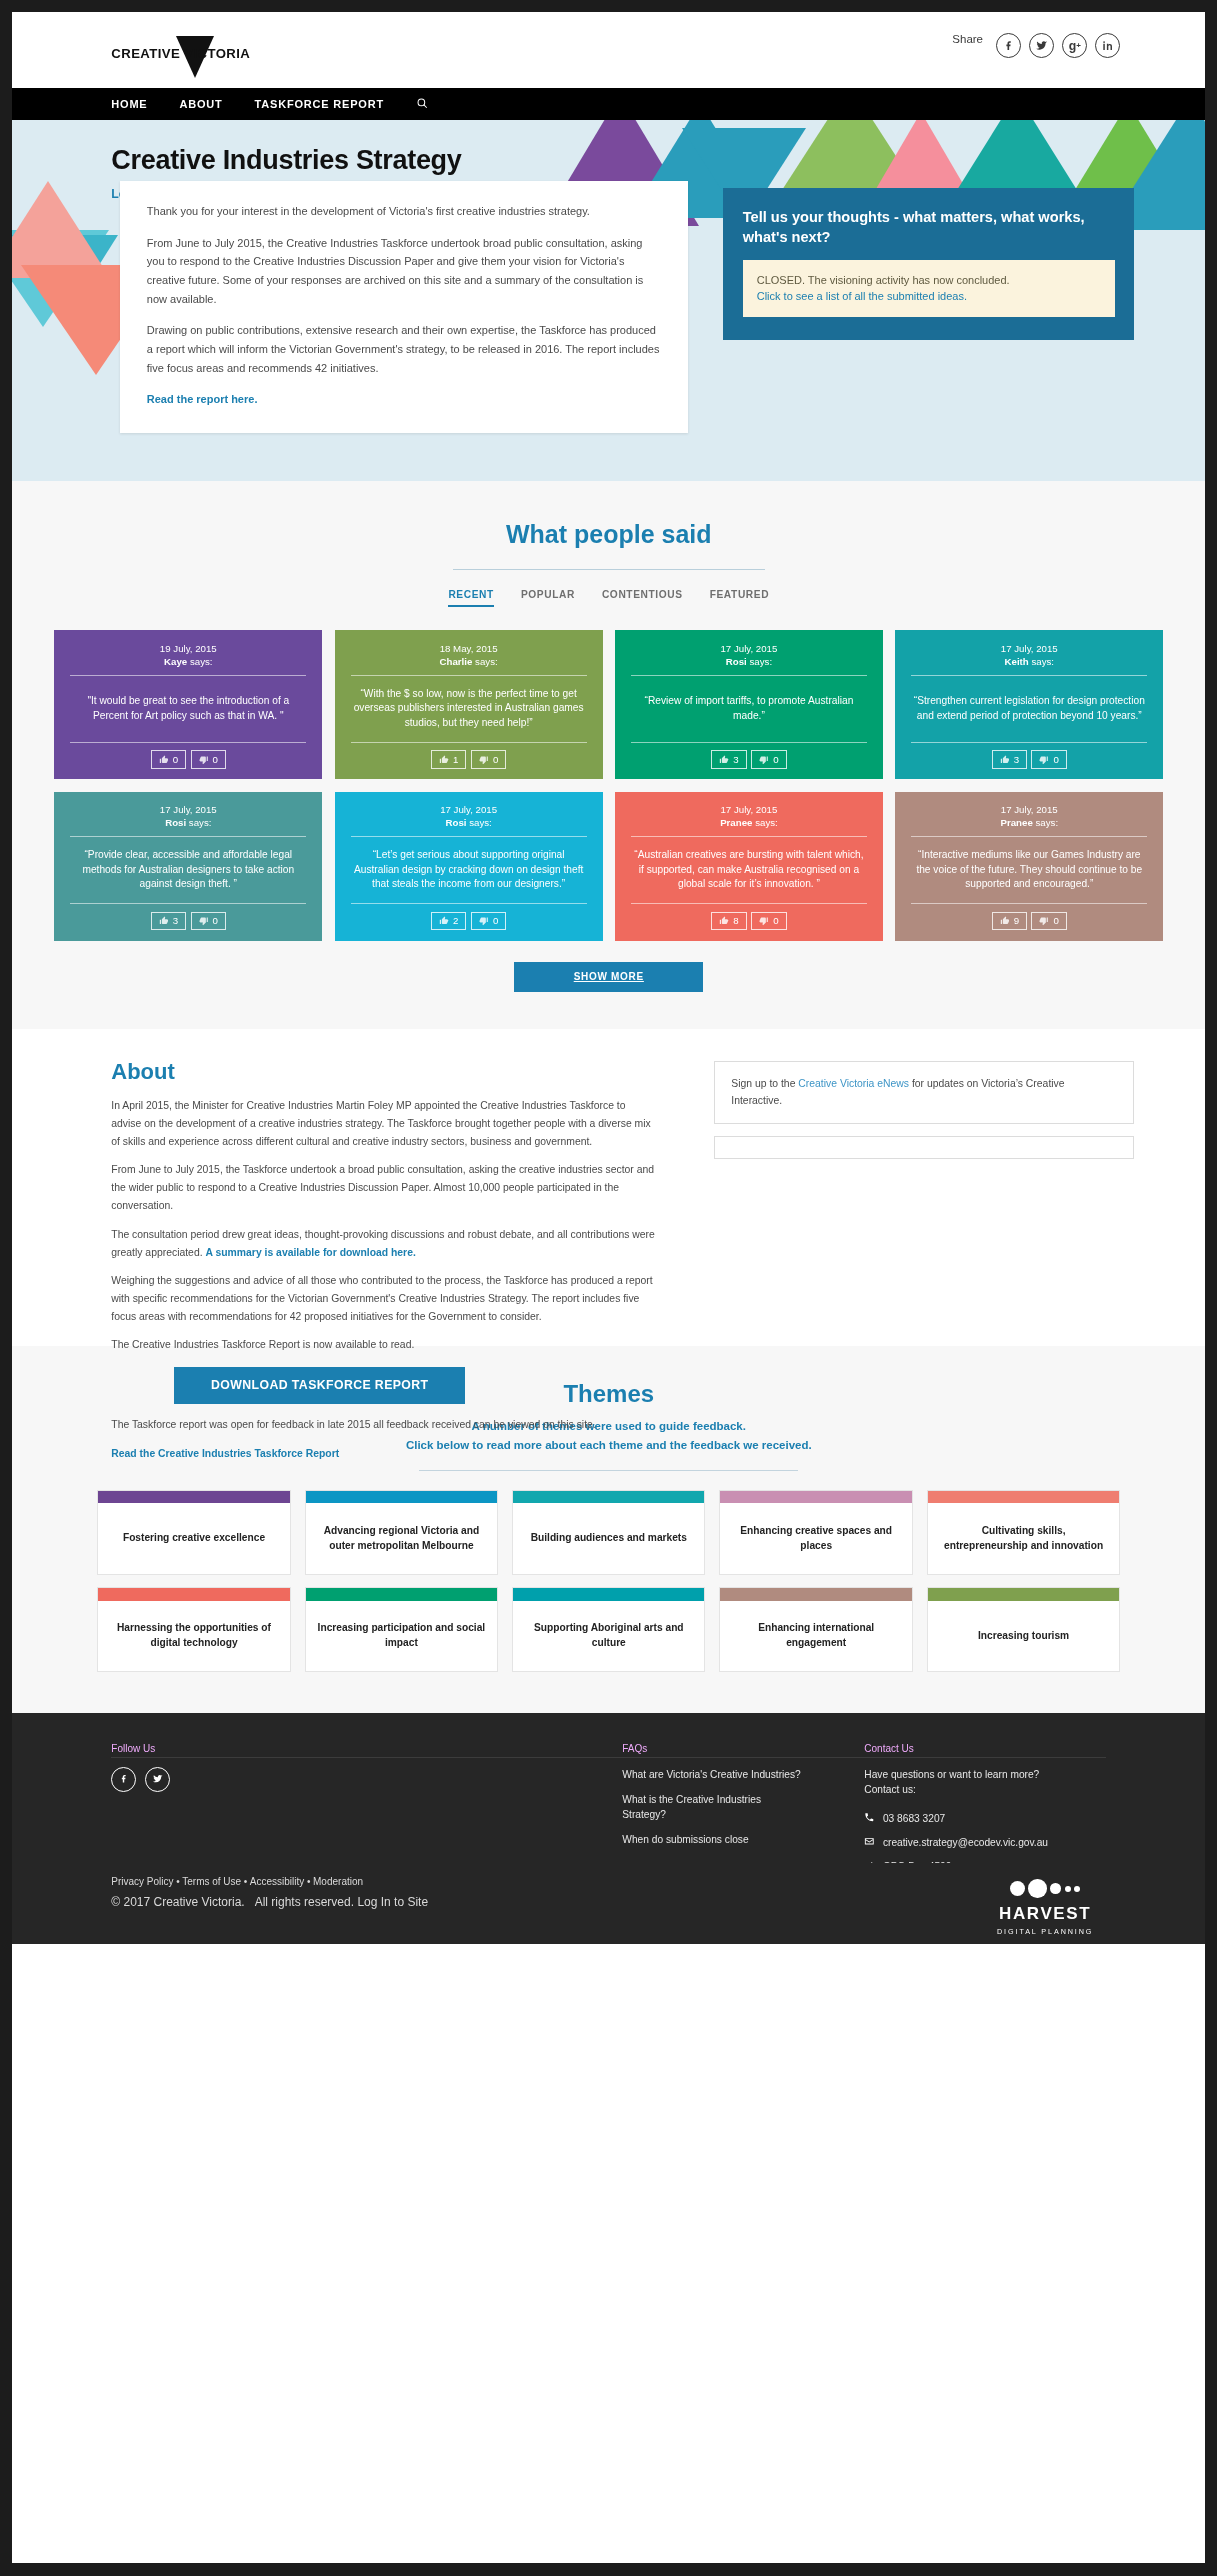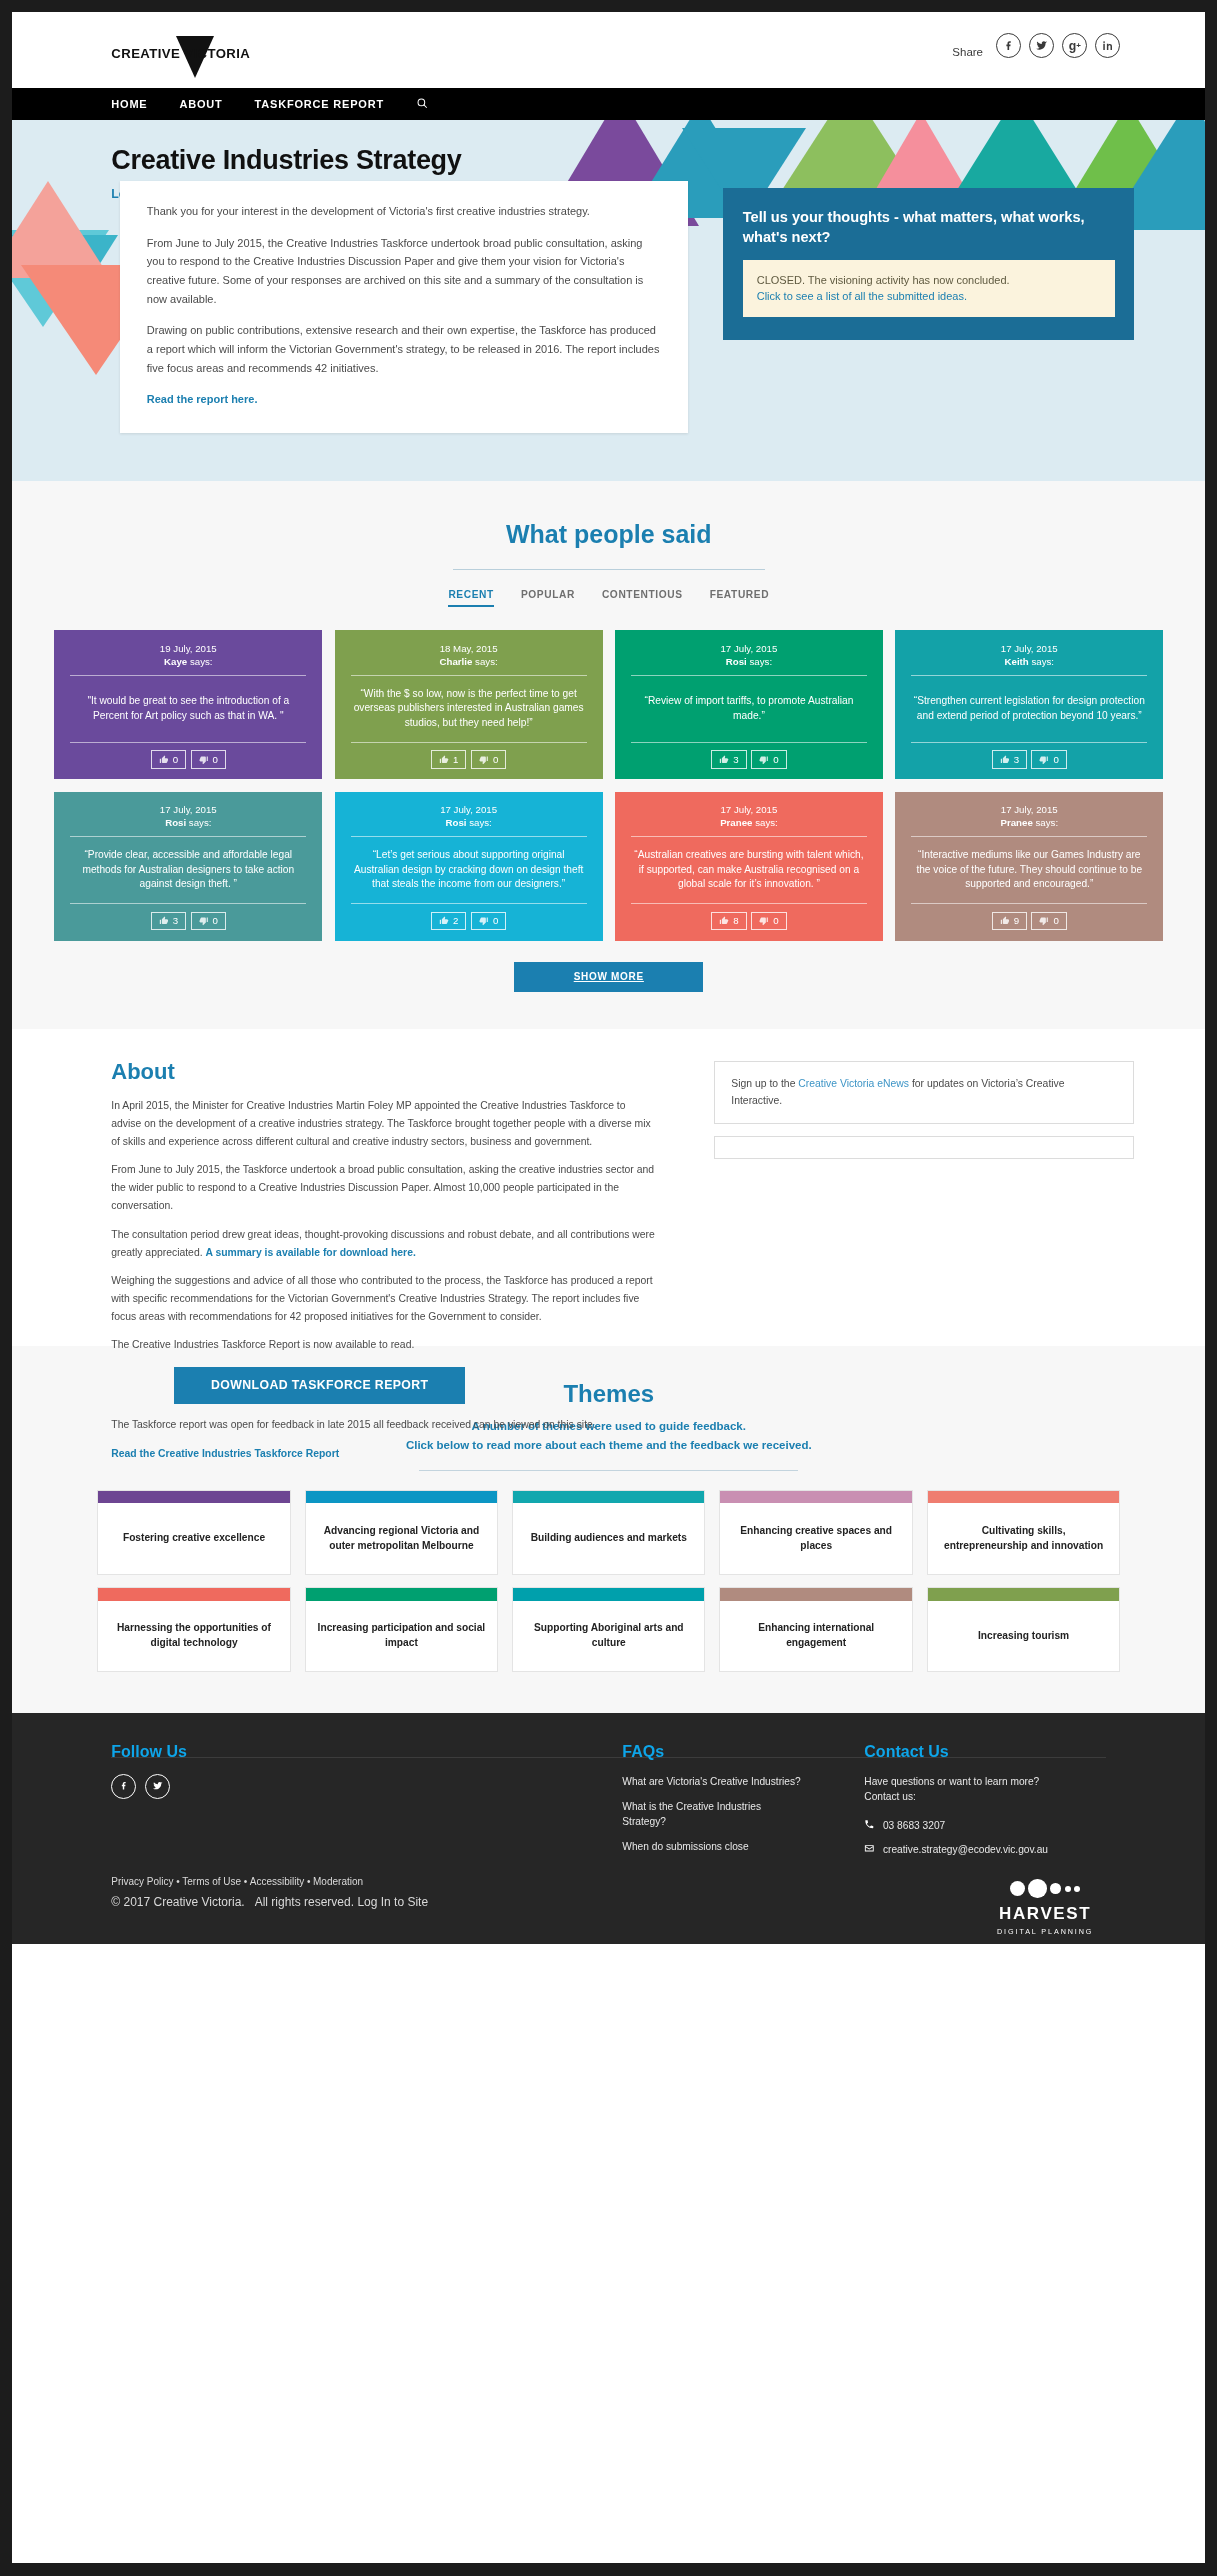--- a/index.html
+++ b/index.html
@@ -9,21 +9,21 @@
     font-family: "Liberation Sans", sans-serif;
     color: #333; overflow: hidden;
   }
   .frame { position: absolute; left: 12.3px; top: 12.3px; width: 1193px; height: 2551px; background: #fff; overflow: hidden; }
 
   
   .topbar { height: 76px; background: #fff; position: relative; }
   .logo { position: absolute; left: 99px; top: 25px; width: 168px; height: 32px; }
   .logo-text { position: absolute; left: 0; top: 8.8px; font-size: 13.2px; font-weight: 700; letter-spacing: 0.4px; color: #111; font-family: "Liberation Sans", sans-serif; }
   .logo-tri { position: absolute; left: 65px; top: -1.8px; width: 0; height: 0; border-left: 19.4px solid transparent; border-right: 19.4px solid transparent; border-top: 42px solid #111; }
-  .share-wrap { position: absolute; right: 85px; top: 21px; display: flex; align-items: flex-end; gap: 8px; }
+  .share-wrap { position: absolute; right: 85px; top: 21px; display: flex; align-items: flex-start; gap: 8px; }
   .share-label { font-size: 11.5px; color: #3a3a3a; margin-right: 5.3px; }
   .soc { width: 25px; height: 25px; border-radius: 50%; border: 1.8px solid #3a3a3a; display: flex; align-items: center; justify-content: center; color: #3a3a3a; font-size: 12.3px; font-weight: 700; }
   .soc svg { width: 13.2px; height: 13.2px; fill: #3a3a3a; }
 
   
   .nav { height: 32px; background: #000; display: flex; align-items: center; padding-left: 99px; gap: 32px; }
   .nav a { color: #fff; font-size: 11px; font-weight: 700; letter-spacing: 0.8px; text-decoration: none; }
   .nav .searchicon svg { width: 12.3px; height: 12.3px; stroke: #fff; fill: none; stroke-width: 2; }
 
   
@@ -87,21 +87,21 @@
   .themes .t-sub { text-align: center; font-size: 11.5px; font-weight: 700; color: #1b7fb0; line-height: 1.7; margin-top: 8.8px; }
   .t-rule { width: 379px; height: 0.9px; background: #c3d4de; margin: 14px auto 0; }
   .tgrid { width: 1023px; margin: 19.4px auto 0; display: grid; grid-template-columns: repeat(5, 1fr); gap: 12.3px 14px; }
   .tcard { background: #fff; border: 0.9px solid #e4e4e4; min-height: 85px; display: flex; flex-direction: column; }
   .tbar { height: 12.3px; }
   .tlabel { flex: 1; display: flex; align-items: center; justify-content: center; text-align: center; font-size: 10.2px; font-weight: 700; color: #222; line-height: 1.45; padding: 8.8px 10.6px; }
 
   
   .footer { background: #262626; padding: 30px 0 23px; position: relative; min-height: 150px; }
   .f-col { position: absolute; }
-  .f-col h4 { color: #0ea5e9; font-size: 16px; font-weight: 700; margin-bottom: 12.3px; }
+  .f-col h4 { color: #f0abfc; font-size: 10px; font-weight: 400; margin-bottom: 12.3px; }
   .f-social { display: flex; gap: 8.8px; }
   .fsoc { width: 25px; height: 25px; border-radius: 50%; border: 1.3px solid #fff; display: flex; align-items: center; justify-content: center; }
   .fsoc svg { width: 11.5px; height: 11.5px; fill: #fff; }
   .f-link { color: #e8e8e8; font-size: 10.2px; line-height: 1.5; margin-bottom: 9.7px; max-width: 185px; }
   .f-txt { color: #e8e8e8; font-size: 10.2px; line-height: 1.55; margin-bottom: 12.3px; max-width: 190px; }
   .f-ci { display: flex; gap: 8px; align-items: flex-start; color: #e8e8e8; font-size: 10.2px; line-height: 1.5; margin-bottom: 8.8px; }
   .f-ci svg { width: 10.6px; height: 10.6px; fill: #fff; flex: 0 0 10.6px; margin-top: 1.8px; }
   .f-div { height: 0.9px; background: #3c3c3c; margin: 14px 99px 0; }
   .bottom { background: #262626; padding: 12.3px 0 19.4px; position: relative; min-height: 81px; }
   .b-links { position: absolute; left: 99px; top: 12.3px; color: #dadada; font-size: 10px; }

